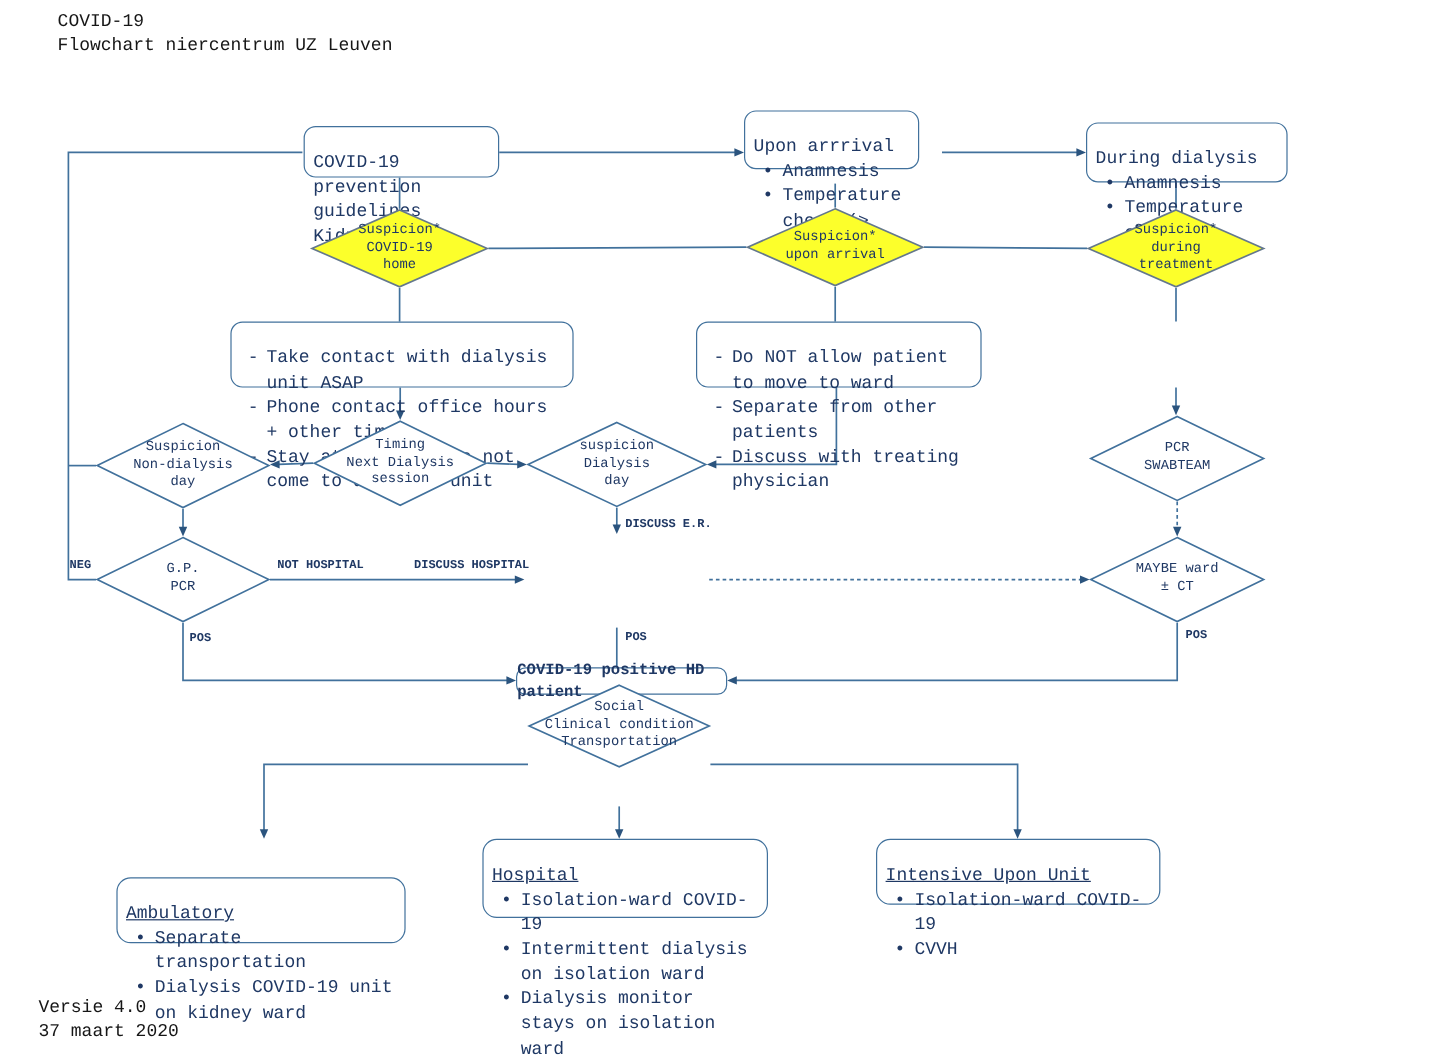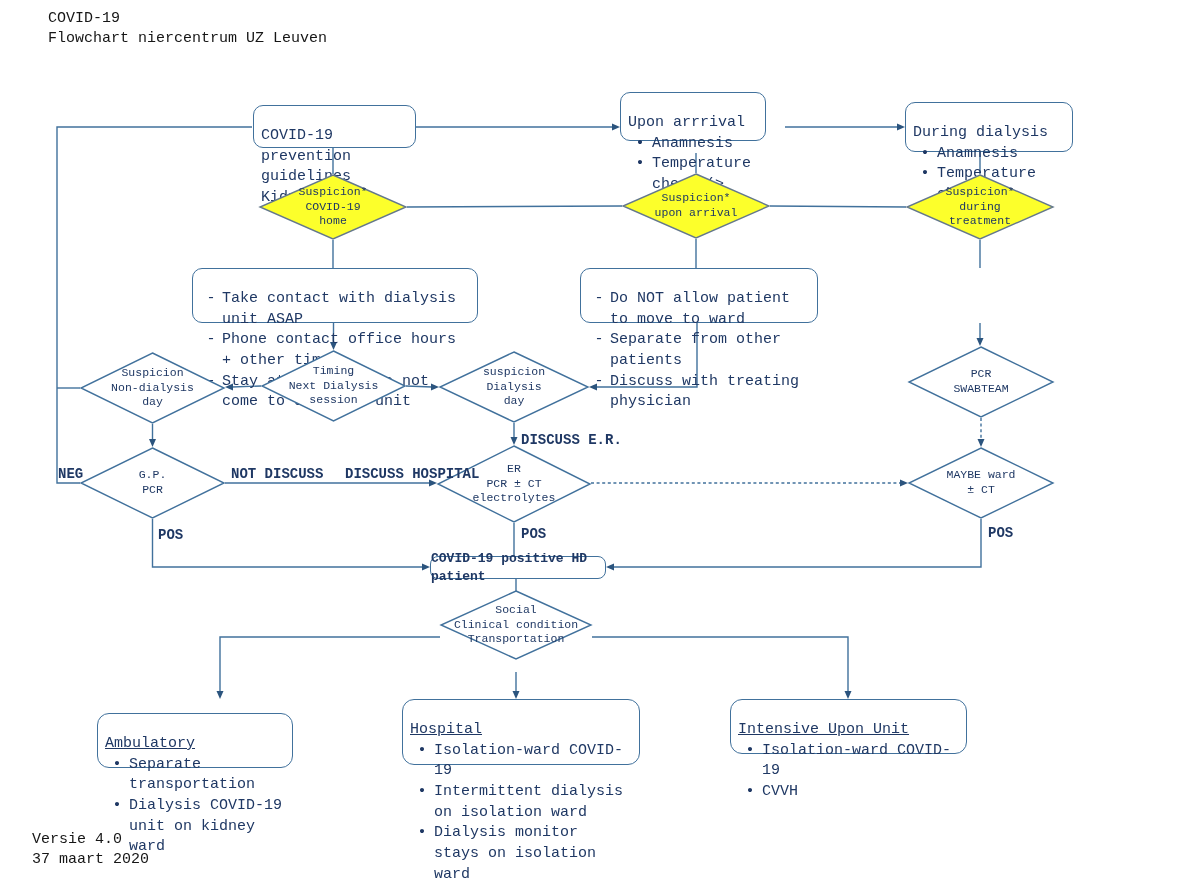--- a/index.html
+++ b/index.html
@@ -33,21 +33,21 @@
     font-weight:600;font-size:13px;padding:0;border-radius:8px;}
 
   .diamond{position:absolute;}
   .diamond svg{position:absolute;left:0;top:0;width:100%;height:100%;overflow:visible;}
   .diamond polygon{fill:#fff;stroke:var(--accent-blue);stroke-width:1.4;}
   .diamond polygon.yellow{fill:var(--diamond-yellow);stroke:var(--yellow-stroke);}
   .dtext{
     position:absolute;inset:0;display:flex;align-items:center;justify-content:center;
     text-align:center;white-space:pre-line;font-size:11.5px;line-height:1.3;color:var(--text-navy);
   }
-  .wlabel{position:absolute;font-size:14px;font-weight:600;color:var(--text-navy);white-space:nowrap;text-align:right;}
+  .wlabel{position:absolute;font-size:10px;font-weight:600;color:var(--text-navy);white-space:nowrap;text-align:right;}
   .title{position:absolute;left:48px;top:9px;font-size:15px;line-height:1.35;color:#161616;}
   .footer{position:absolute;left:32px;top:830px;font-size:15px;line-height:1.35;color:#161616;}
 </style>
 </head>
 <body>
 
 <div class="canvas">
 
   <svg class="wires" viewBox="0 0 1200 879">
     <g>
@@ -220,51 +220,43 @@
   </div>
 
   <div class="diamond" style="left:80px;top:447px;width:145px;height:72px">
     <svg viewBox="0 0 145 72" preserveAspectRatio="none">
         <polygon points="72.5,1 144,36 72.5,71 1,36" vector-effect="non-scaling-stroke"></polygon>
       </svg>
     <div class="dtext">G.P.
 PCR</div>
   </div>
 
-  <div class="diamond" style="left:437px;top:445px;width:154px;height:78px">
-    <svg viewBox="0 0 154 78" preserveAspectRatio="none">
-        <polygon points="77,1 153,39 77,77 1,39" vector-effect="non-scaling-stroke"></polygon>
-      </svg>
-    <div class="dtext">ER
-PCR ± CT
-electrolytes</div>
-  </div>
 
   <div class="diamond" style="left:908px;top:447px;width:146px;height:72px">
     <svg viewBox="0 0 146 72" preserveAspectRatio="none">
         <polygon points="73,1 145,36 73,71 1,36" vector-effect="non-scaling-stroke"></polygon>
       </svg>
     <div class="dtext">MAYBE ward
 ± CT</div>
   </div>
 
   <div class="rbox centerbox" style="left:430px;top:556px;width:176px;height:23px">
     <span>COVID-19 positive HD patient</span>
   </div>
 
-  <div class="diamond" style="left:440px;top:590px;width:152px;height:70px">
+  <div class="diamond" style="left:440px;top:570px;width:152px;height:70px">
     <svg viewBox="0 0 152 70" preserveAspectRatio="none">
         <polygon points="76,1 151,35 76,69 1,35" vector-effect="non-scaling-stroke"></polygon>
       </svg>
     <div class="dtext">Social
 Clinical condition
 Transportation</div>
   </div>
 
-  <div class="rbox" style="left:97px;top:713px;width:196px;height:55px;border-radius:12px">
+  <div class="rbox" style="left:97px;top:731px;width:241px;height:55px;border-radius:12px">
     <div class="ub">Ambulatory</div>
     <div class="li dot">
         <span>Separate transportation</span>
       </div>
     <div class="li dot">
         <span>Dialysis COVID-19 unit on kidney ward</span>
       </div>
   </div>
 
   <div class="rbox" style="left:402px;top:699px;width:238px;height:66px;border-radius:12px">
@@ -284,21 +276,21 @@
     <div class="ub">Intensive Upon Unit</div>
     <div class="li dot">
         <span>Isolation-ward COVID-19</span>
       </div>
     <div class="li dot">
         <span>CVVH</span>
       </div>
   </div>
 
   <span class="wlabel" style="left:58px;top:466px">NEG</span>
-  <span class="wlabel" style="left:231px;top:466px">NOT DISCUSS</span>
+  <span class="wlabel" style="left:231px;top:466px">NOT HOSPITAL</span>
   <span class="wlabel" style="left:345px;top:466px">DISCUSS HOSPITAL</span>
   <span class="wlabel" style="left:521px;top:432px">DISCUSS E.R.</span>
   <span class="wlabel" style="left:158px;top:527px">POS</span>
   <span class="wlabel" style="left:521px;top:526px">POS</span>
   <span class="wlabel" style="left:988px;top:525px">POS</span>
 
   <div class="footer">
     <div>Versie 4.0</div>
     <div>37 maart 2020</div>
   </div>

